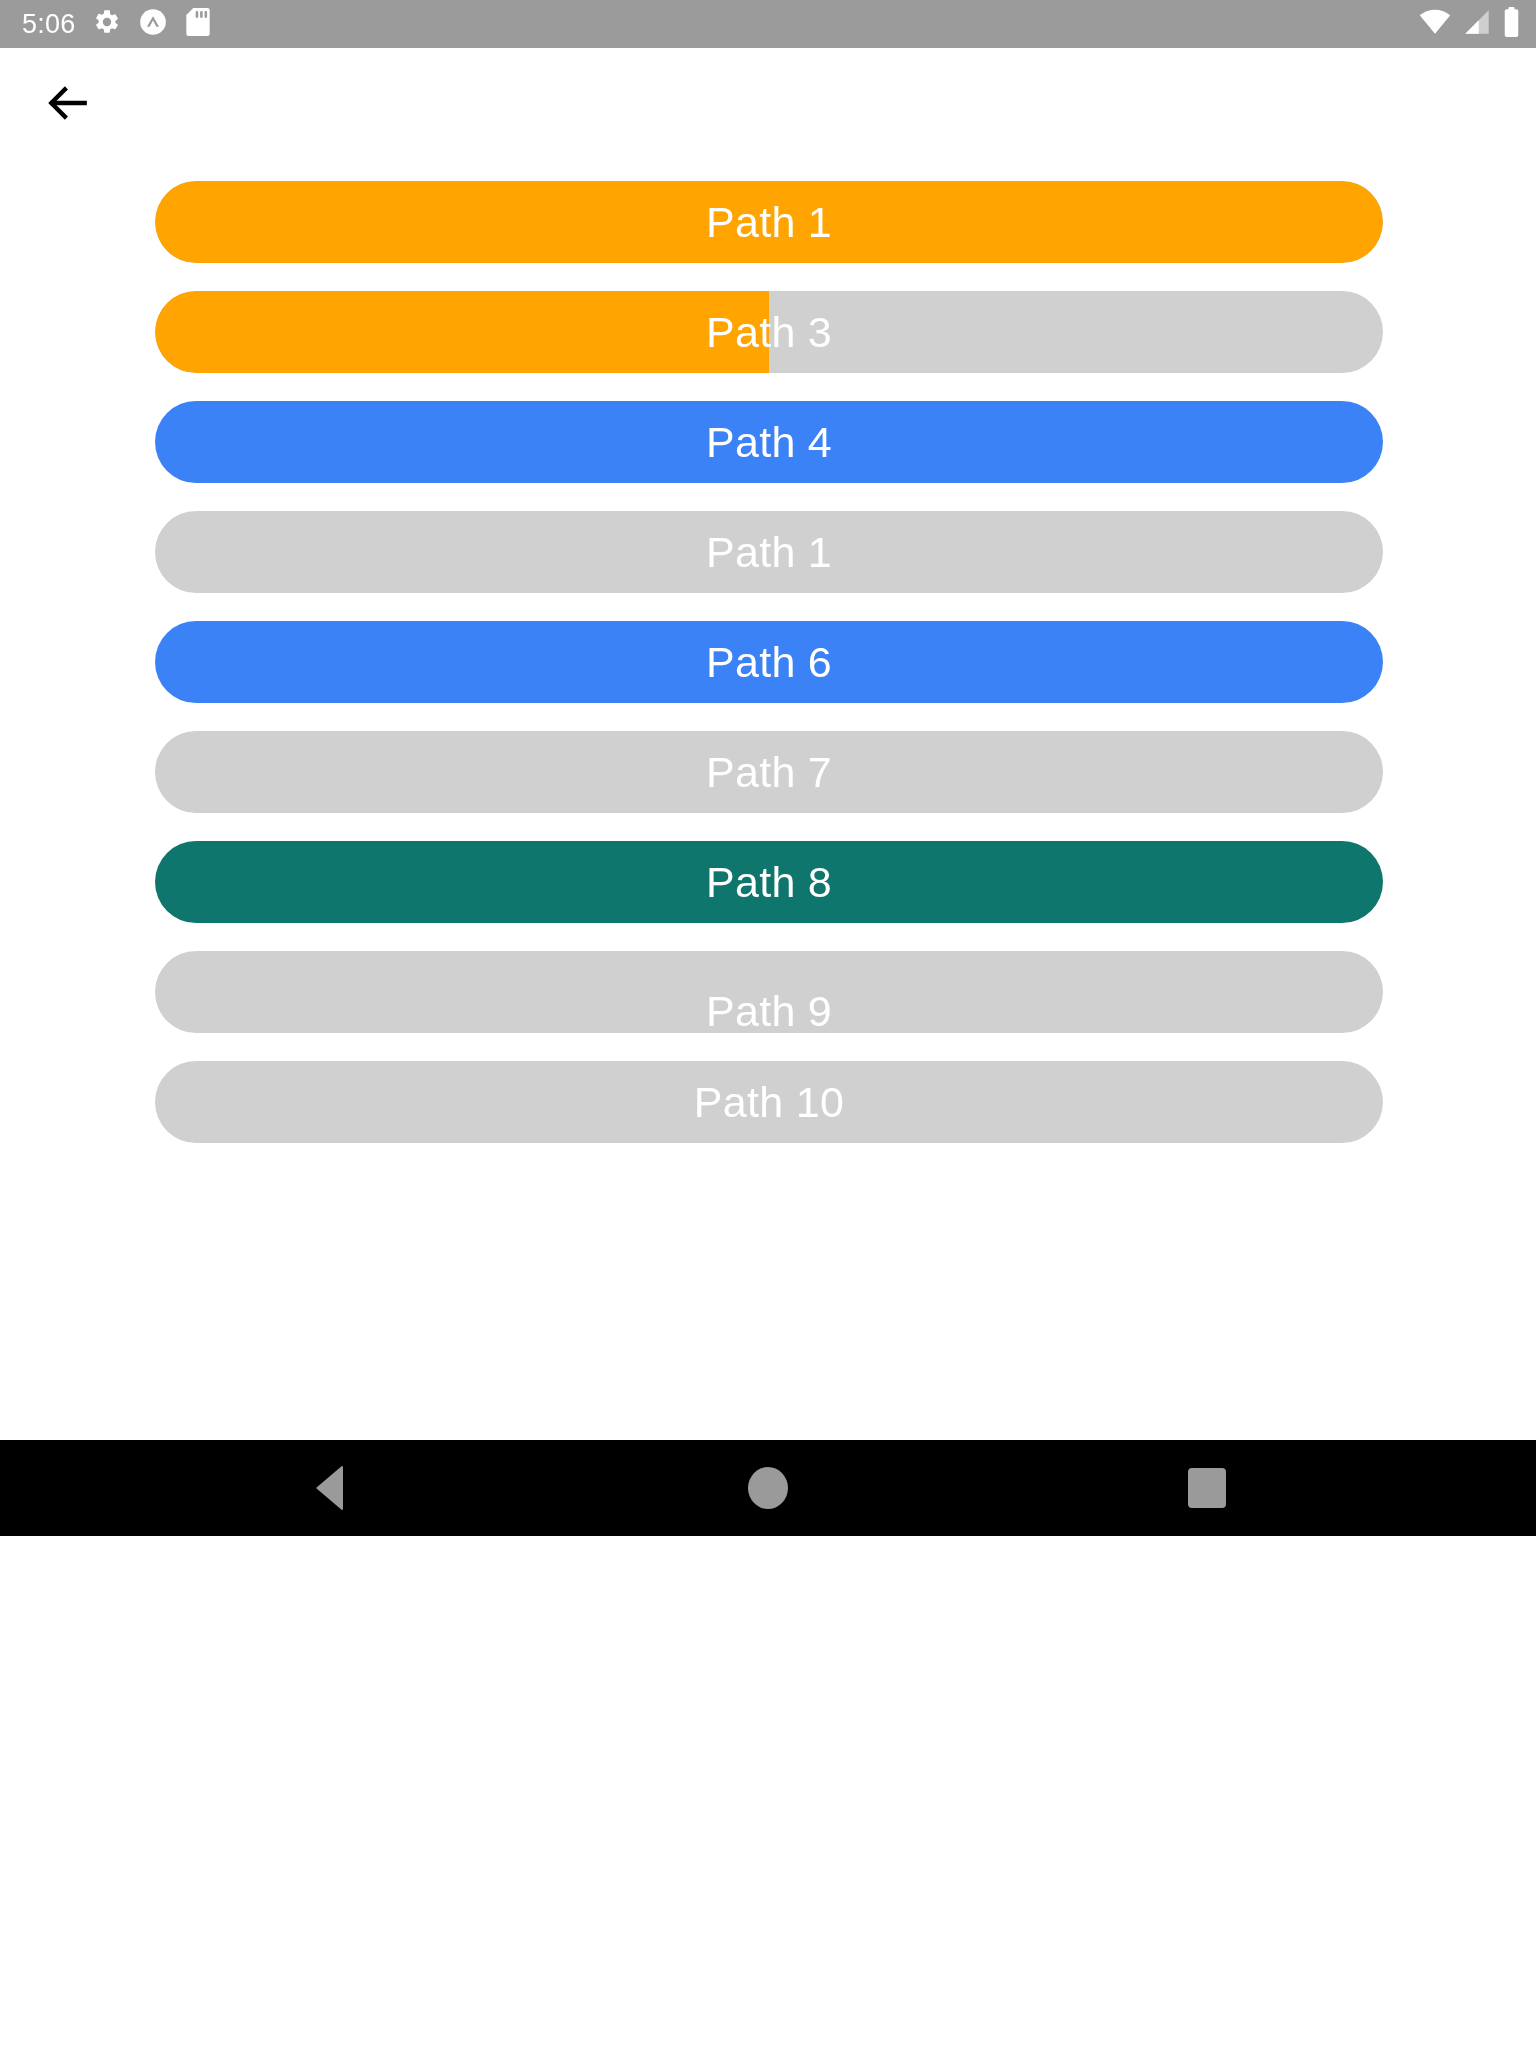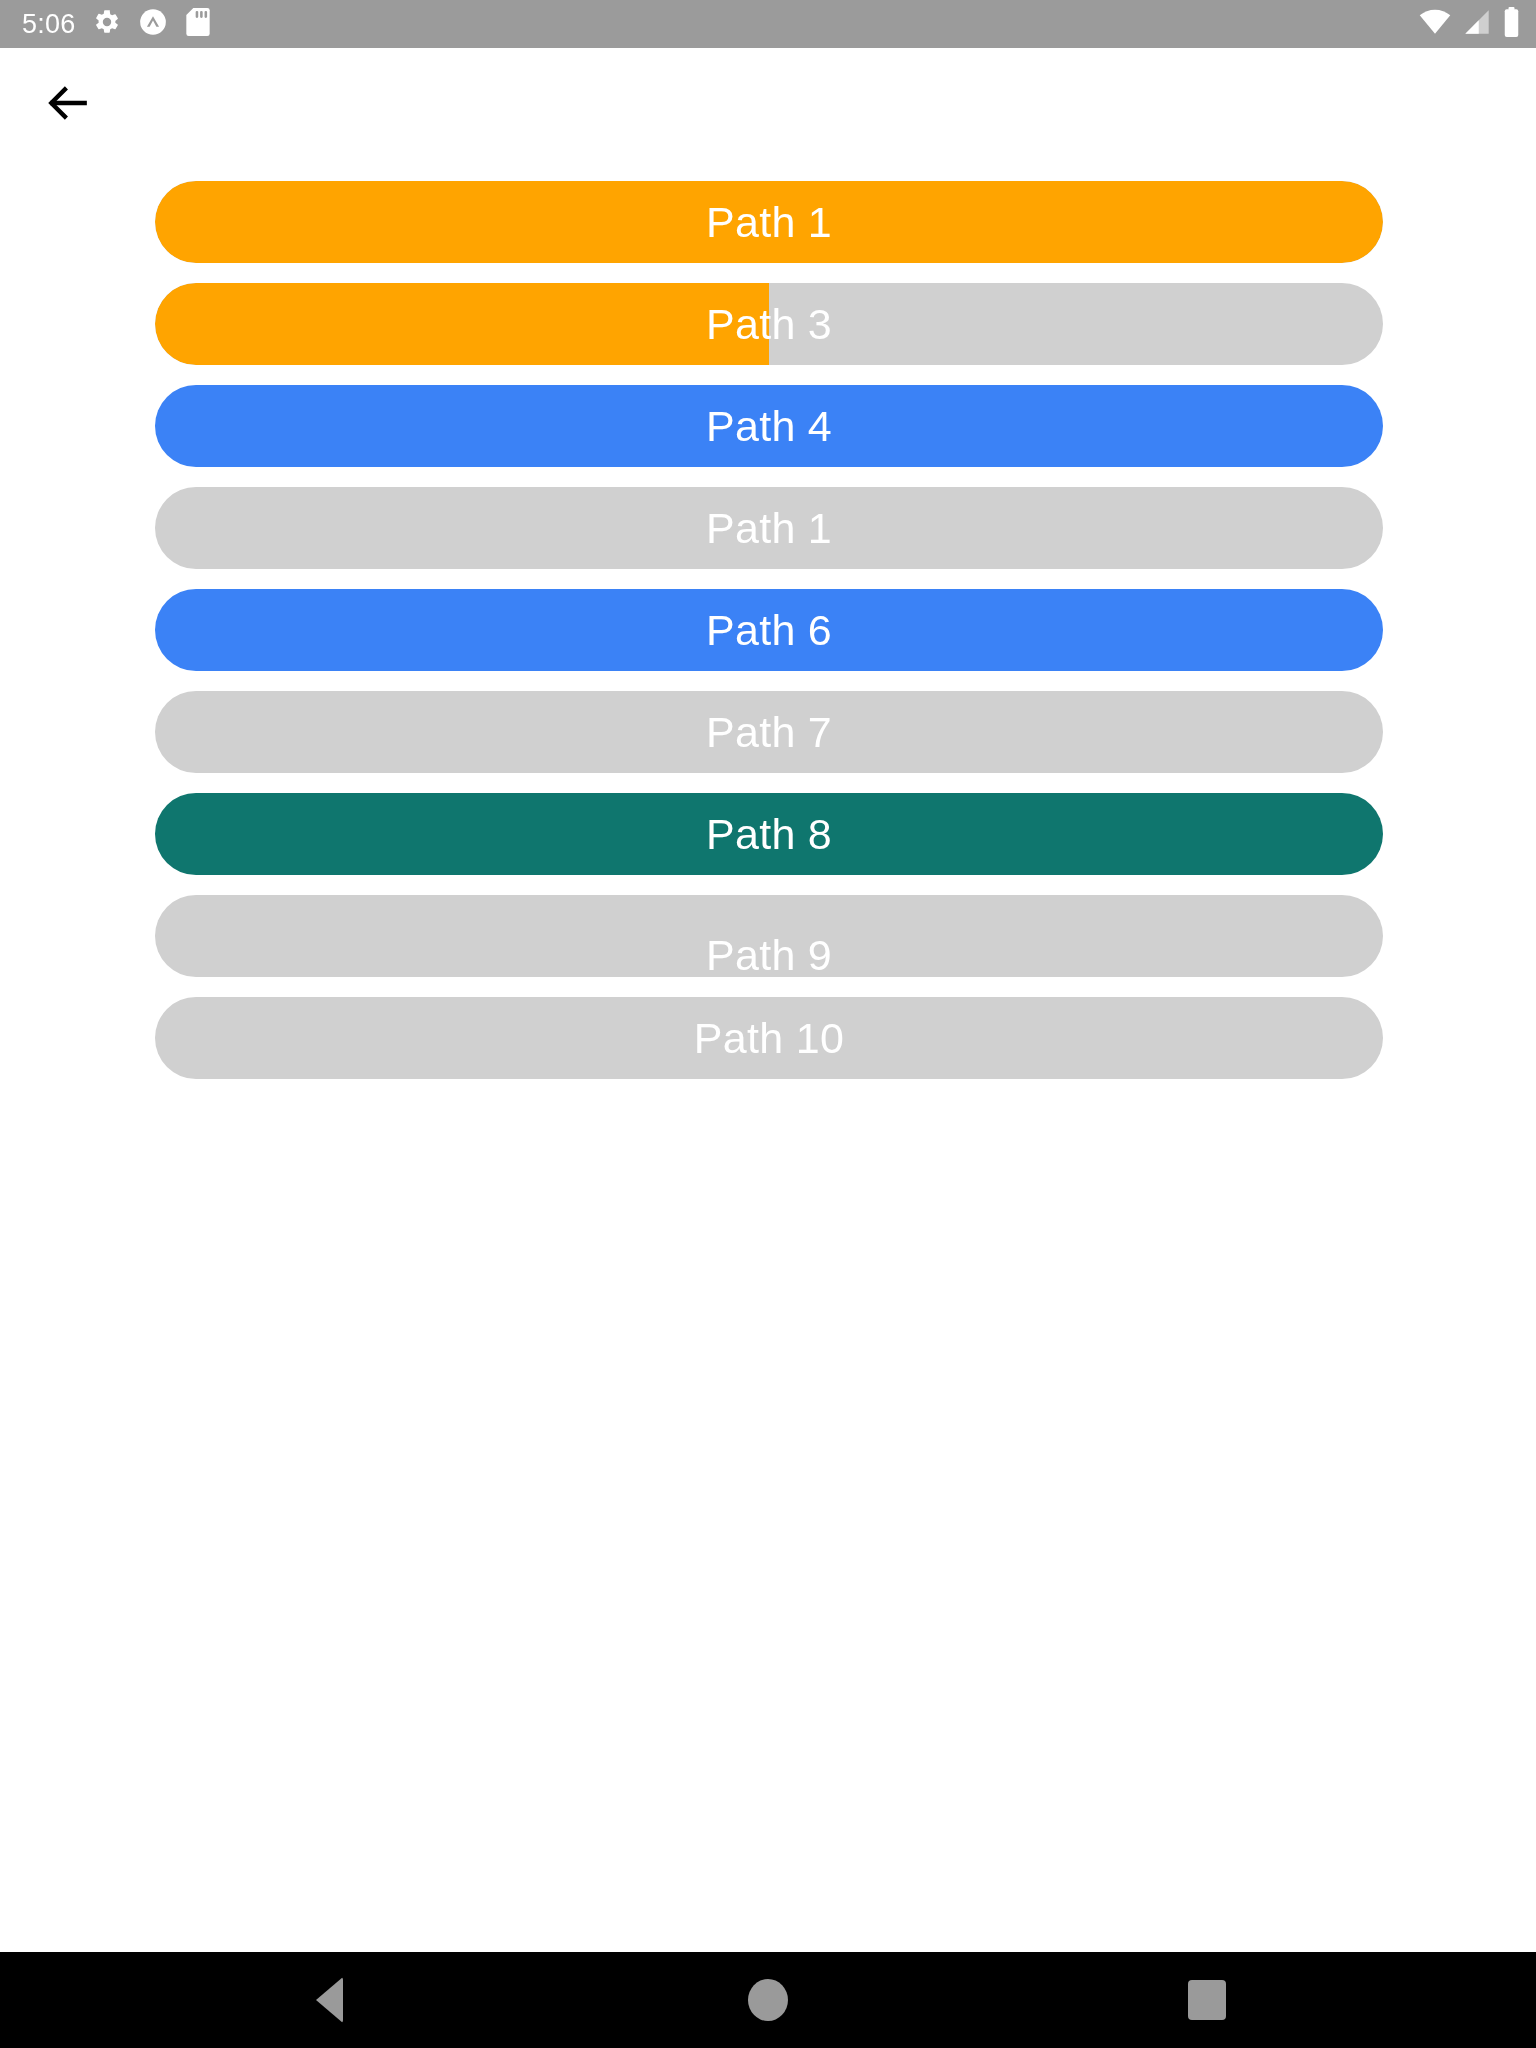--- a/index.html
+++ b/index.html
@@ -8,21 +8,21 @@
     width: 1536px;
     height: 2048px;
     overflow: hidden;
     background: #ffffff;
     font-family: "Liberation Sans", "DejaVu Sans", sans-serif;
   }
 
   .screen {
     position: relative;
     width: 1536px;
-    height: 2048px;
+    height: 1536px;
     background: #ffffff;
     display: flex;
     flex-direction: column;
   }
 
   
   .status-bar {
     position: relative;
     height: 48px;
     flex: 0 0 48px;
@@ -85,21 +85,21 @@
     position: relative;
     flex: 1 1 auto;
     background: #ffffff;
     padding: 20px 153px 0 155px;
     overflow: hidden;
   }
 
   .path-list {
     display: flex;
     flex-direction: column;
-    gap: 20px;
+    gap: 28px;
   }
 
   .path-bar {
     position: relative;
     height: 82px;
     border-radius: 41px;
     background: #d0d0d0;
     overflow: hidden;
     display: flex;
     align-items: center;

